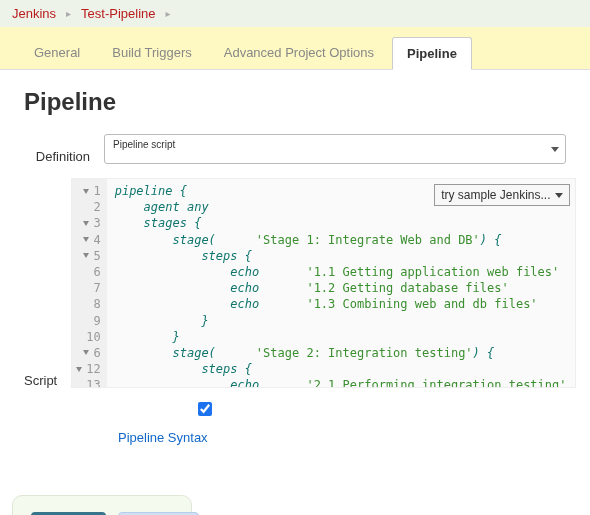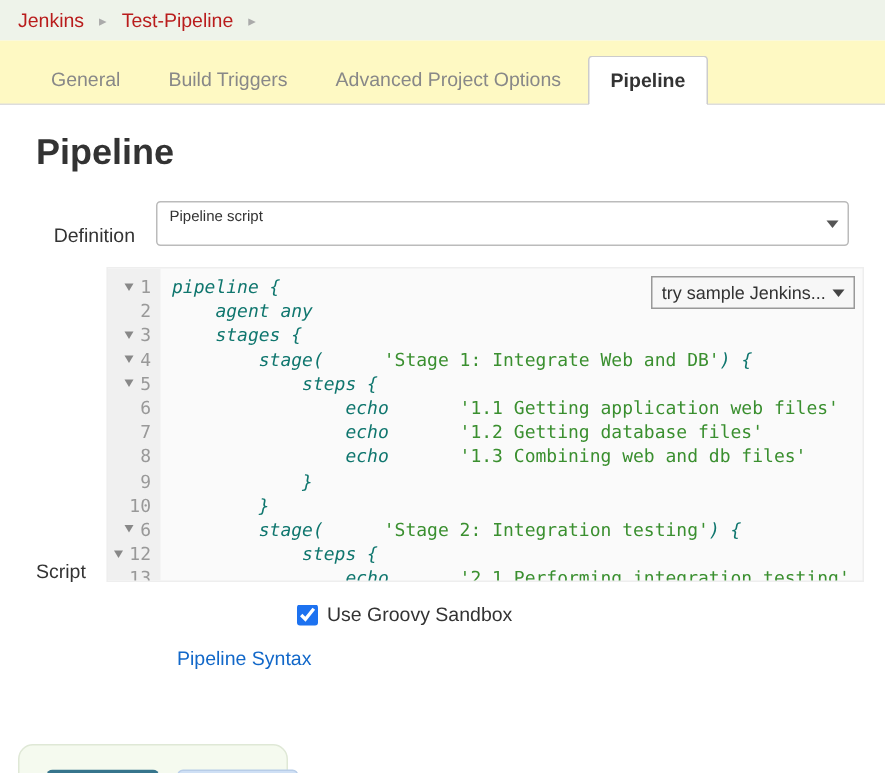--- a/index.html
+++ b/index.html
@@ -141,21 +141,20 @@
 <span class="kw">                echo </span><span class="str">'2.1 Performing integration testing'</span>
 
 
 </div>
       </div>
     </div>
   </div>
 
   <div class="sandbox-row" style="margin-left:174px;">
     <input type="checkbox" id="sb" checked="" style="">
-    <label for="sb">Use Groovy Sandbox</label>
   </div>
 
   <div class="syntax-link" style="margin-left:94px;">
     <a href="#">Pipeline Syntax</a>
   </div>
 </div>
 
 <div class="actions">
   <button class="btn btn-primary">Save</button>
   <button class="btn btn-secondary">Apply</button>

